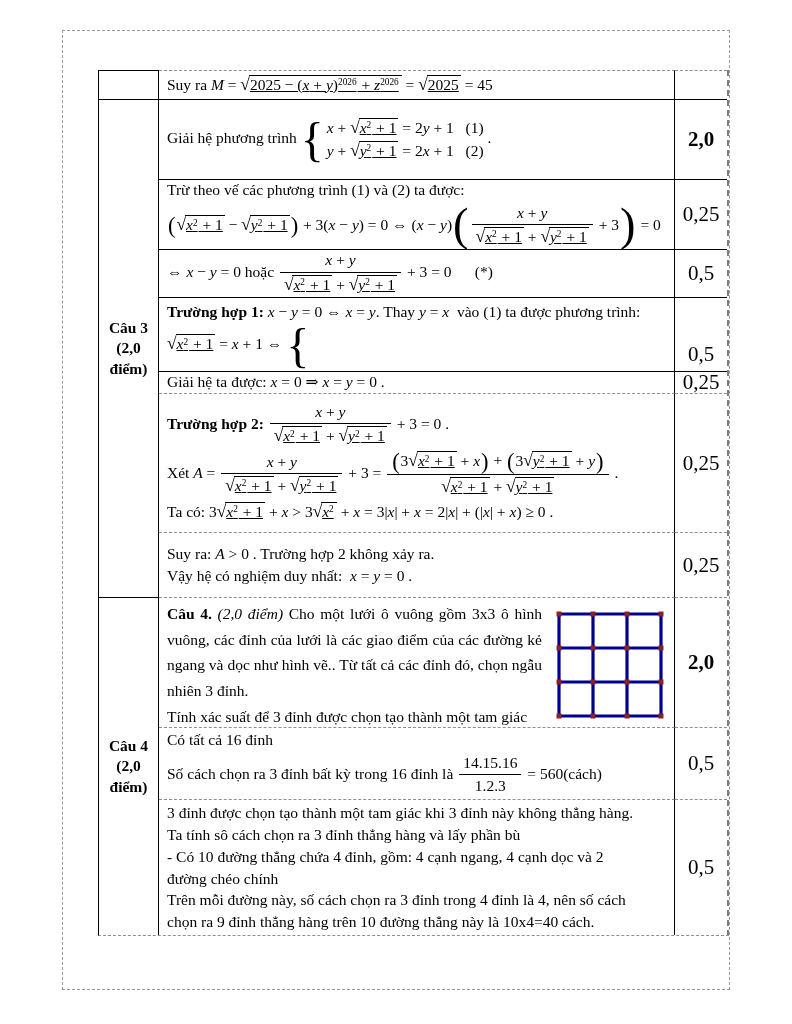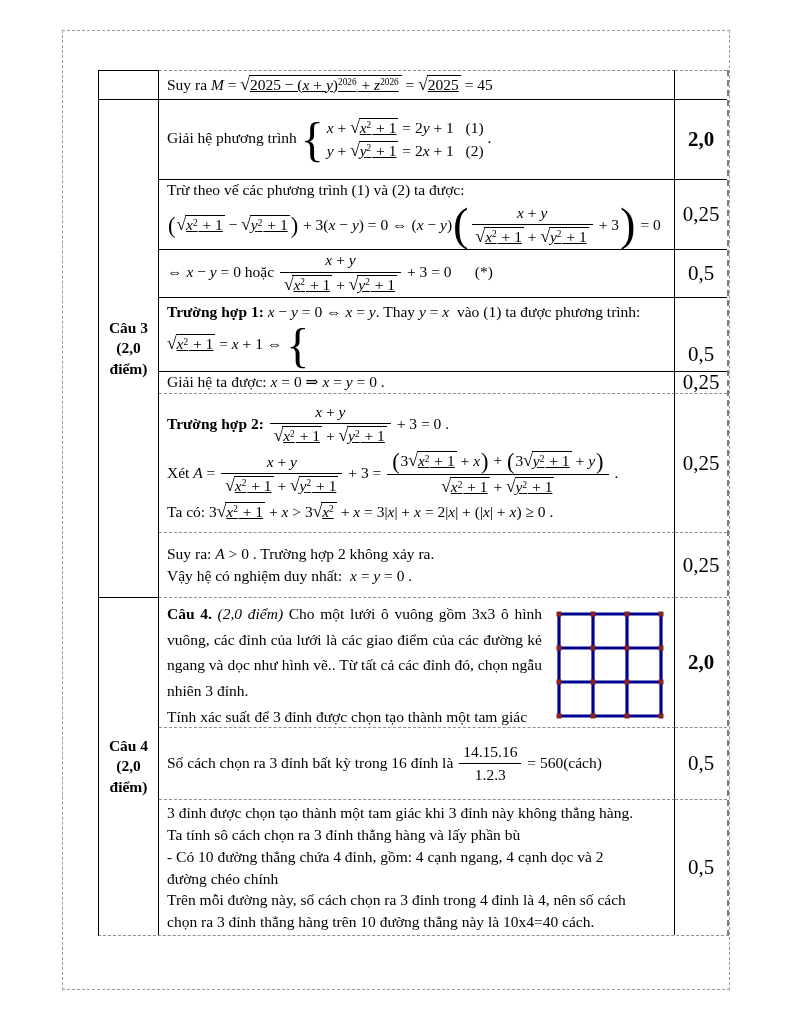--- a/index.html
+++ b/index.html
@@ -162,30 +162,31 @@
             <rect x="104.5" y="70.5" width="5" height="5" fill="#8b2222"></rect>
             <rect x="104.5" y="104.5" width="5" height="5" fill="#8b2222"></rect>
           </svg></div>
         <div class="line"><span class="bold">Câu 4. </span><span class="ital">(2,0 điểm)</span><span> Cho một lưới ô vuông gồm 3x3 ô hình vuông, các đỉnh của lưới là các giao điểm của các đường kẻ ngang và dọc như hình vẽ.. Từ tất cả các đỉnh đó, chọn ngẫu nhiên 3 đỉnh.</span></div>
         <div class="line"><span>Tính xác suất để 3 đỉnh được chọn tạo thành một tam giác</span></div>
       </div>
       <div class="cell score sep-dashed bold" style="grid-area: 9 / 3;">
         <span>2,0</span>
       </div>
       <div class="cell content sep-dashed" style="grid-area: 10 / 2;">
+        <div class="line"><span>Có tất cả 16 đỉnh</span></div>
         <div class="line"><span>Số cách chọn ra 3 đỉnh bất kỳ trong 16 đỉnh là </span><span class="fr"><span class="n"><span class="math"><span>14.15.16</span></span></span><span class="d"><span class="math"><span>1.2.3</span></span></span></span><span class="math"><span> = 560</span></span><span>(cách)</span></div>
       </div>
       <div class="cell score sep-dashed" style="grid-area: 10 / 3;">
         <span>0,5</span>
       </div>
       <div class="cell content sep-none tight" style="grid-area: 11 / 2;">
         <div class="line"><span>3 đỉnh được chọn tạo thành một tam giác khi 3 đỉnh này không thẳng hàng.</span></div>
         <div class="line"><span>Ta tính sô cách chọn ra 3 đỉnh thẳng hàng và lấy phần bù</span></div>
         <div class="line"><span>- Có 10 đường thẳng chứa 4 đỉnh, gồm: 4 cạnh ngang, 4 cạnh dọc và 2</span></div>
         <div class="line"><span>đường chéo chính</span></div>
         <div class="line"><span>Trên mỗi đường này, số cách chọn ra 3 đỉnh trong 4 đỉnh là 4, nên số cách</span></div>
-        <div class="line"><span>chọn ra 3 đỉnh thẳng hàng trên 10 đường thẳng này là 10x4=40 cách.</span></div>
+        <div class="line"><span>chọn ra 9 đỉnh thẳng hàng trên 10 đường thẳng này là 10x4=40 cách.</span></div>
       </div>
       <div class="cell score sep-none" style="grid-area: 11 / 3;">
         <span>0,5</span>
       </div>
     </div>
 </div>
 
 </body></html>

